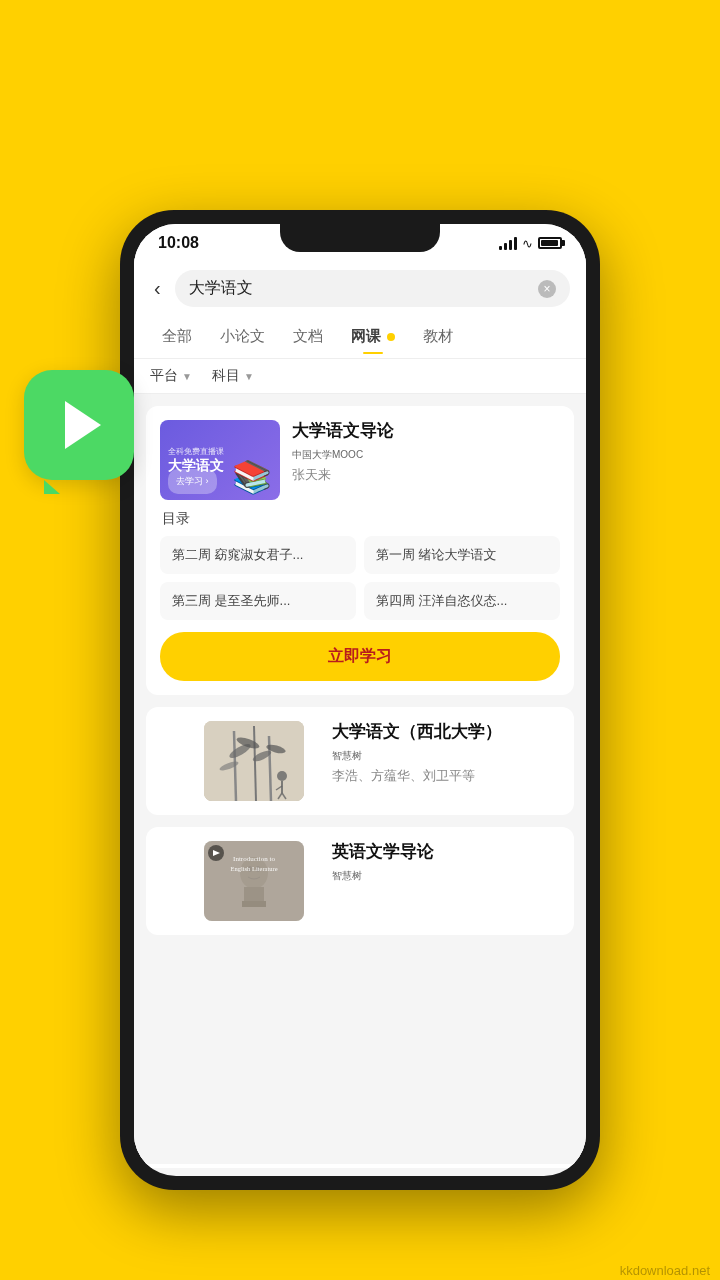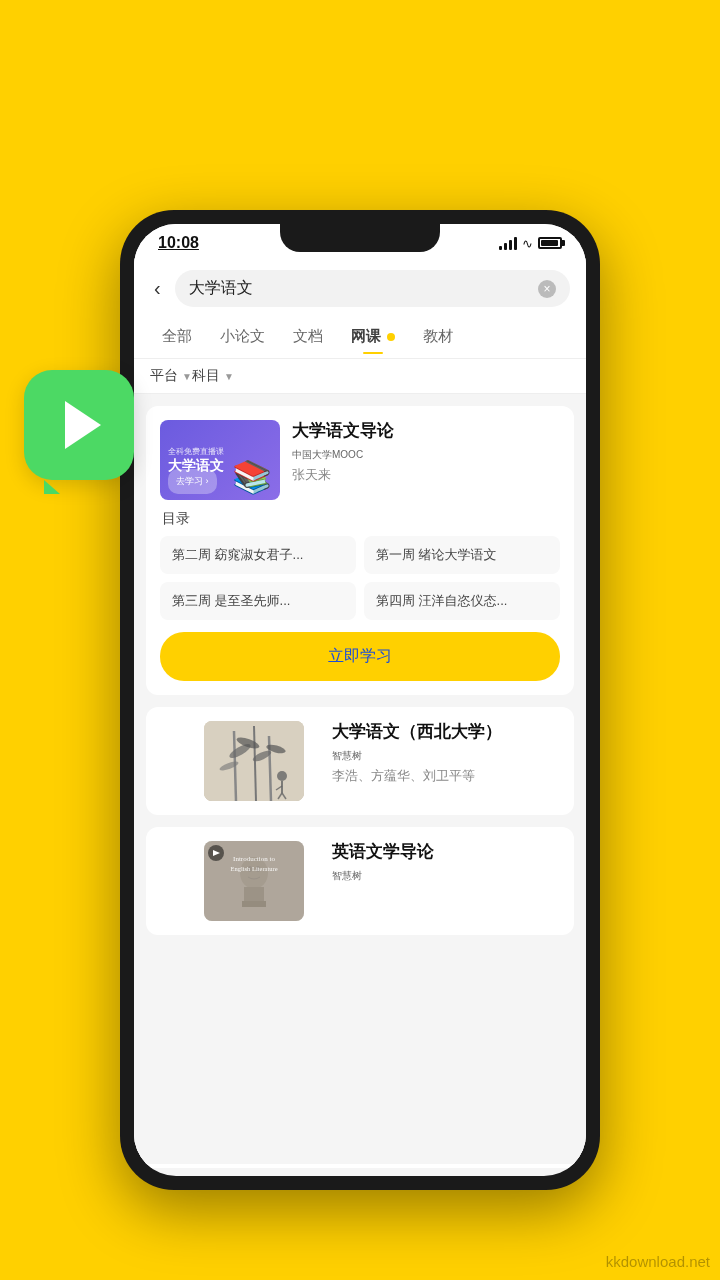--- a/index.html
+++ b/index.html
@@ -76,21 +76,20 @@
       display: flex;
       justify-content: space-between;
       align-items: center;
       padding: 10px 24px 6px;
       background: #fff;
     }
     .status-time {
       font-size: 16px;
       font-weight: 600;
       color: #111;
-      text-decoration: underline;
     }
     .status-icons {
       display: flex;
       align-items: center;
       gap: 5px;
     }
     .signal-bars {
       display: flex;
       align-items: flex-end;
       gap: 2px;
@@ -221,20 +220,21 @@
       display: inline-block;
       margin-left: 2px;
       vertical-align: middle;
     }
 
     
     .filter-row {
       background: #fff;
       display: flex;
       padding: 8px 16px;
+      gap: 20px;
       border-bottom: 1px solid #eee;
     }
     .filter-btn {
       display: flex;
       align-items: center;
       gap: 4px;
       font-size: 14px;
       color: #444;
       cursor: pointer;
     }
@@ -352,22 +352,22 @@
       line-height: 1.4;
     }
 
     .learn-btn {
       width: 100%;
       background: #FFD000;
       border: none;
       border-radius: 24px;
       padding: 14px;
       font-size: 16px;
-      font-weight: 400;
-      color: #1d4ed8;
+      font-weight: 700;
+      color: #b91c1c;
       cursor: pointer;
       text-align: center;
     }
 
     
     .course-card2 {
       background: #fff;
       border-radius: 12px;
       padding: 14px;
       margin-bottom: 12px;
@@ -448,23 +448,23 @@
       height: 0;
       border-left: 36px solid #fff;
       border-top: 24px solid transparent;
       border-bottom: 24px solid transparent;
       margin-left: 8px;
     }
 
     
     .watermark {
       position: absolute;
-      bottom: 10px;
+      bottom: 2px;
       right: 10px;
-      font-size: 15px;
+      font-size: 13px;
       color: rgba(0,0,0,0.3);
     }
 
     
     .ink-svg {
       width: 100%;
       height: 100%;
     }
   </style>
 </head>

